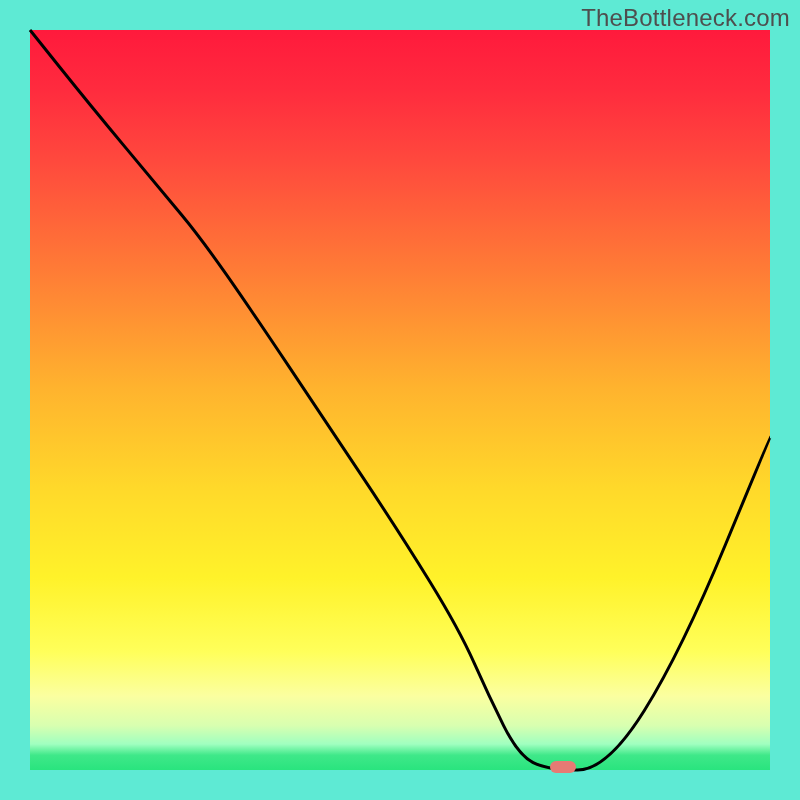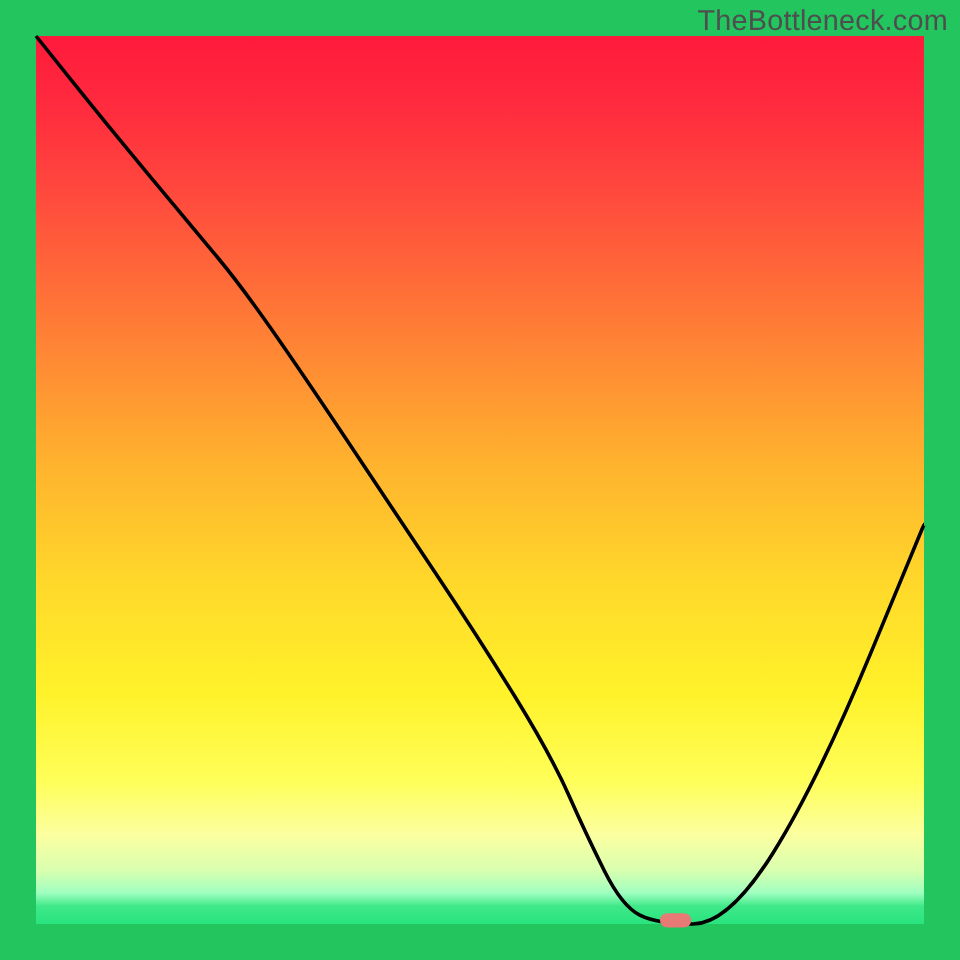--- a/index.html
+++ b/index.html
@@ -9,21 +9,21 @@
     height: 800px;
     background: #000;
     overflow: hidden;
     font-family: Arial, Helvetica, sans-serif;
   }
   .frame {
     position: absolute;
     top: 0; left: 0;
     width: 800px;
     height: 800px;
-    background: #22c55e;
+    background: #5eead4;
   }
   .plot-bg {
     position: absolute;
     top: 30px;
     left: 30px;
     width: 740px;
     height: 740px;
     background: linear-gradient(to bottom,
       #ff1a3c 0%,
       #ff2b3e 8%,

